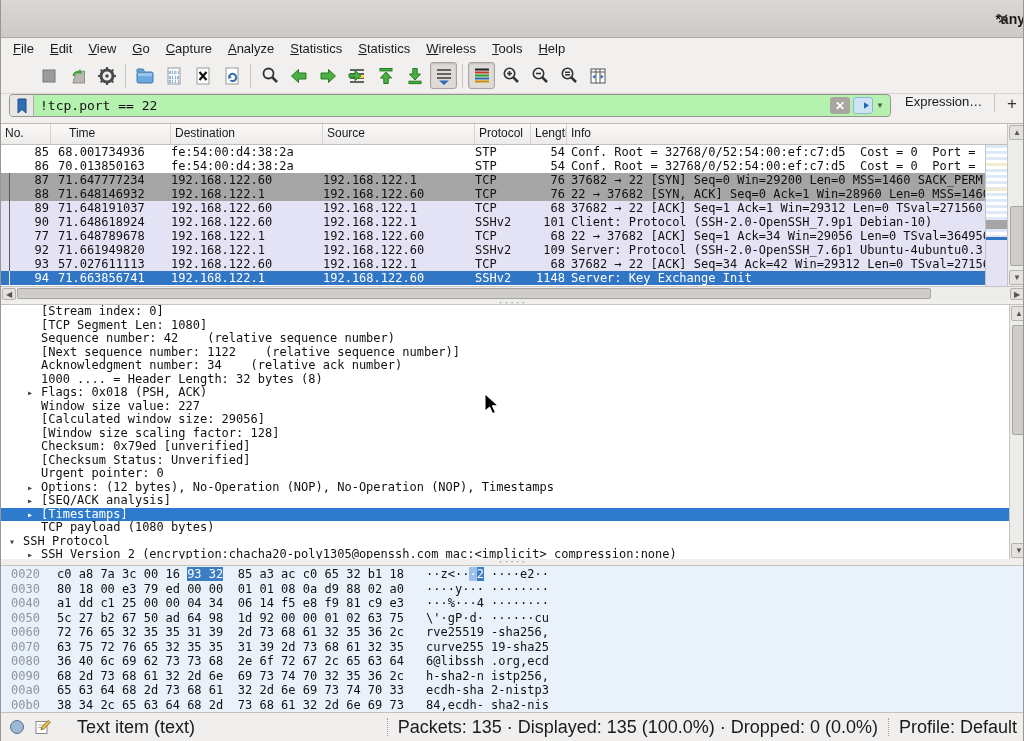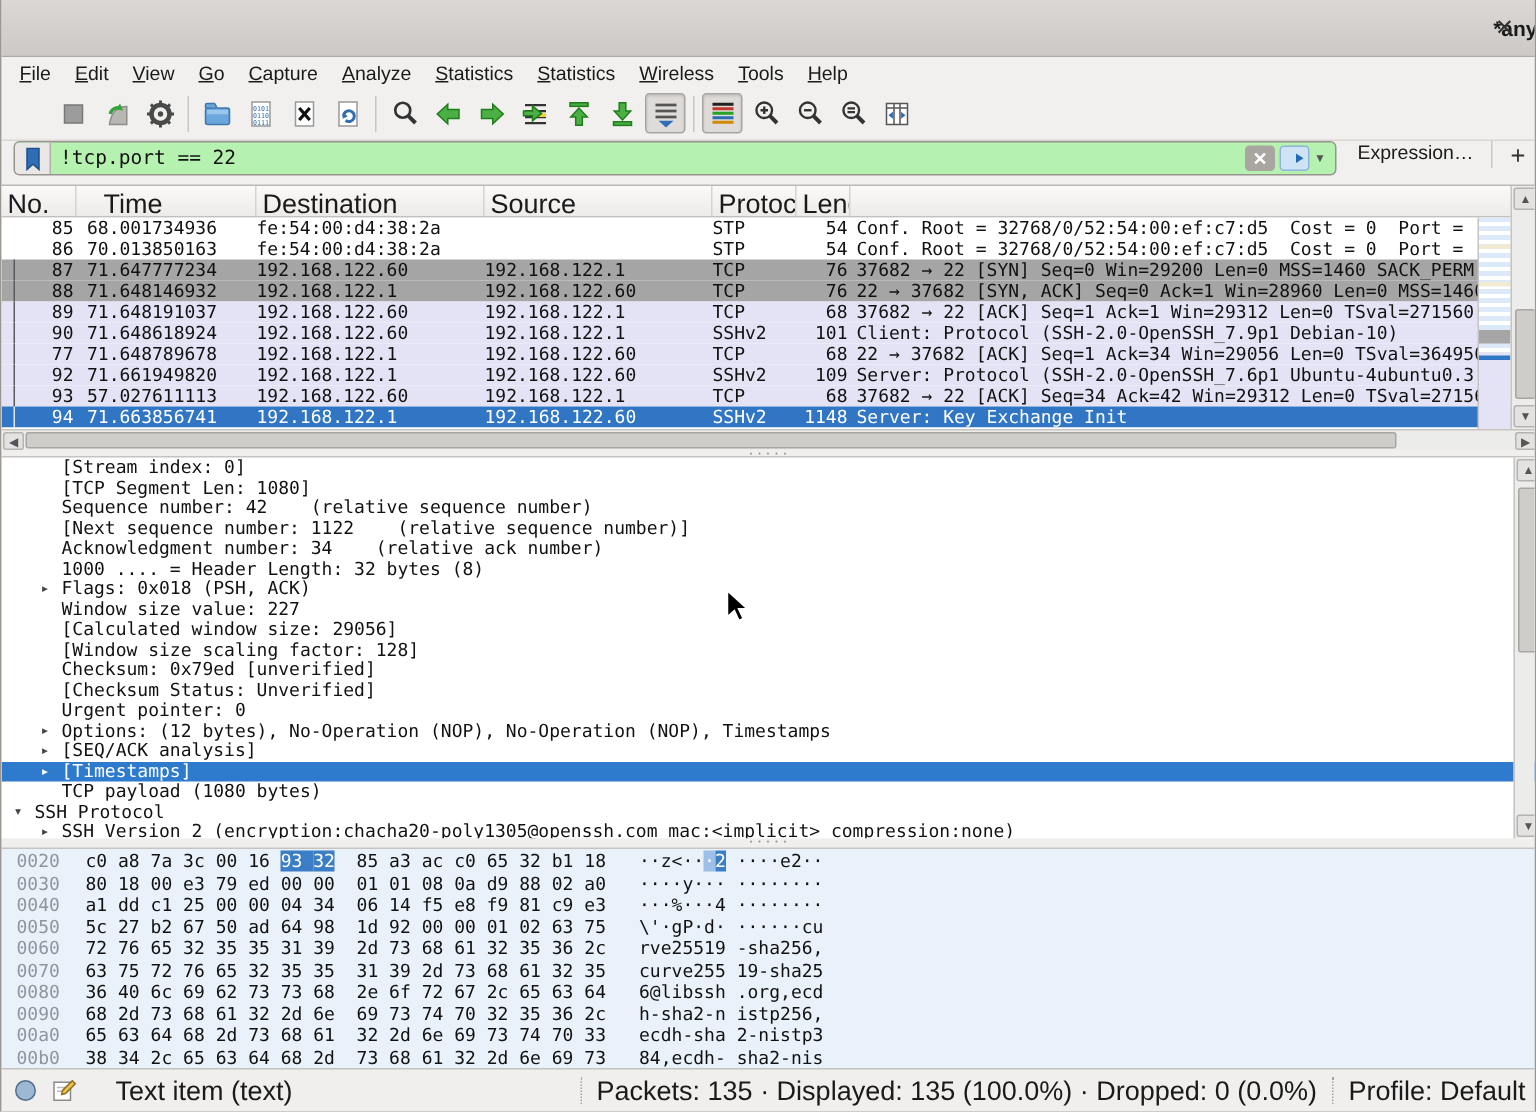--- a/index.html
+++ b/index.html
@@ -47,21 +47,21 @@
   #applybtn { background:#cfe3f7; border:1px solid #8fb4d8; }
   #filtercaret { font-size:8px; color:#555; margin-right:6px; }
   #expression { font-size:13px; color:#1a1a1a; margin-left:14px; }
   #fsep { width:1px; height:18px; background:#c9c5c2; margin-left:12px; }
   #addfilter { font-size:17px; color:#333; margin-left:12px; width:22px; text-align:center; }
 
   
   #plist { position:absolute; top:124px; left:0; width:1024px; height:176px; background:#fff; }
   #plheader { position:absolute; top:0; left:0; width:1006px; height:21px; display:flex;
     background:linear-gradient(#fbfaf9,#eeece a0); background:linear-gradient(#fbfaf9,#edebe9);
-    border-bottom:1px solid #c2bfbc; font-size:18px; color:#1a1a1a; }
+    border-bottom:1px solid #c2bfbc; font-size:12px; color:#1a1a1a; }
   .hcell { border-right:1px solid #d5d2cf; padding:2px 0 0 4px; overflow:hidden; white-space:nowrap; }
   .hc-no{width:50px;} .hc-time{width:120px; padding-left:18px;} .hc-src{width:152px;}
   .hc-dst{width:152px;} .hc-proto{width:56px;} .hc-len{width:36px;} .hc-info{flex:1; border-right:none;}
   #plrows { position:absolute; top:21px; left:0; width:1006px; height:140px; overflow:hidden; }
   .prow { position:relative; display:flex; height:14px; line-height:14px;
     font-family:"DejaVu Sans Mono", monospace; font-size:12px; color:#111; white-space:pre; }
   .prow span { overflow:hidden; white-space:pre; }
   .p-no{width:50px; text-align:right; padding-right:2px; flex:none;}
   .p-time{width:120px; padding-left:7px; flex:none;}
   .p-src{width:152px; flex:none;} .p-dst{width:152px; flex:none;}
@@ -342,20 +342,21 @@
   </div>
 
   <div id="plist">
     <div id="plheader">
         <div class="hcell hc-no">No.</div>
         <div class="hcell hc-time">Time</div>
         <div class="hcell hc-dst">Destination</div>
         <div class="hcell hc-src">Source</div>
         <div class="hcell hc-proto">Protocol</div>
         <div class="hcell hc-len">Length</div>
+        <div class="hcell hc-info">Info</div>
       </div>
     <div id="plrows">
         <div class="prow white"><span class="p-no">85</span><span class="p-time">68.001734936</span><span class="p-src">fe:54:00:d4:38:2a</span><span class="p-dst"></span><span class="p-proto">STP</span><span class="p-len">54</span><span class="p-info">Conf. Root = 32768/0/52:54:00:ef:c7:d5  Cost = 0  Port = </span></div>
         <div class="prow white"><span class="p-no">86</span><span class="p-time">70.013850163</span><span class="p-src">fe:54:00:d4:38:2a</span><span class="p-dst"></span><span class="p-proto">STP</span><span class="p-len">54</span><span class="p-info">Conf. Root = 32768/0/52:54:00:ef:c7:d5  Cost = 0  Port = </span></div>
         <div class="prow gray"><span class="bracket"></span><span class="p-no">87</span><span class="p-time">71.647777234</span><span class="p-src">192.168.122.60</span><span class="p-dst">192.168.122.1</span><span class="p-proto">TCP</span><span class="p-len">76</span><span class="p-info">37682 → 22 [SYN] Seq=0 Win=29200 Len=0 MSS=1460 SACK_PERM</span></div>
         <div class="prow gray"><span class="bracket"></span><span class="p-no">88</span><span class="p-time">71.648146932</span><span class="p-src">192.168.122.1</span><span class="p-dst">192.168.122.60</span><span class="p-proto">TCP</span><span class="p-len">76</span><span class="p-info">22 → 37682 [SYN, ACK] Seq=0 Ack=1 Win=28960 Len=0 MSS=1460</span></div>
         <div class="prow lavender"><span class="bracket"></span><span class="p-no">89</span><span class="p-time">71.648191037</span><span class="p-src">192.168.122.60</span><span class="p-dst">192.168.122.1</span><span class="p-proto">TCP</span><span class="p-len">68</span><span class="p-info">37682 → 22 [ACK] Seq=1 Ack=1 Win=29312 Len=0 TSval=271560</span></div>
         <div class="prow lavender"><span class="bracket"></span><span class="p-no">90</span><span class="p-time">71.648618924</span><span class="p-src">192.168.122.60</span><span class="p-dst">192.168.122.1</span><span class="p-proto">SSHv2</span><span class="p-len">101</span><span class="p-info">Client: Protocol (SSH-2.0-OpenSSH_7.9p1 Debian-10)</span></div>
         <div class="prow lavender"><span class="bracket"></span><span class="p-no">77</span><span class="p-time">71.648789678</span><span class="p-src">192.168.122.1</span><span class="p-dst">192.168.122.60</span><span class="p-proto">TCP</span><span class="p-len">68</span><span class="p-info">22 → 37682 [ACK] Seq=1 Ack=34 Win=29056 Len=0 TSval=364950</span></div>
         <div class="prow lavender"><span class="bracket"></span><span class="p-no">92</span><span class="p-time">71.661949820</span><span class="p-src">192.168.122.1</span><span class="p-dst">192.168.122.60</span><span class="p-proto">SSHv2</span><span class="p-len">109</span><span class="p-info">Server: Protocol (SSH-2.0-OpenSSH_7.6p1 Ubuntu-4ubuntu0.3</span></div>

